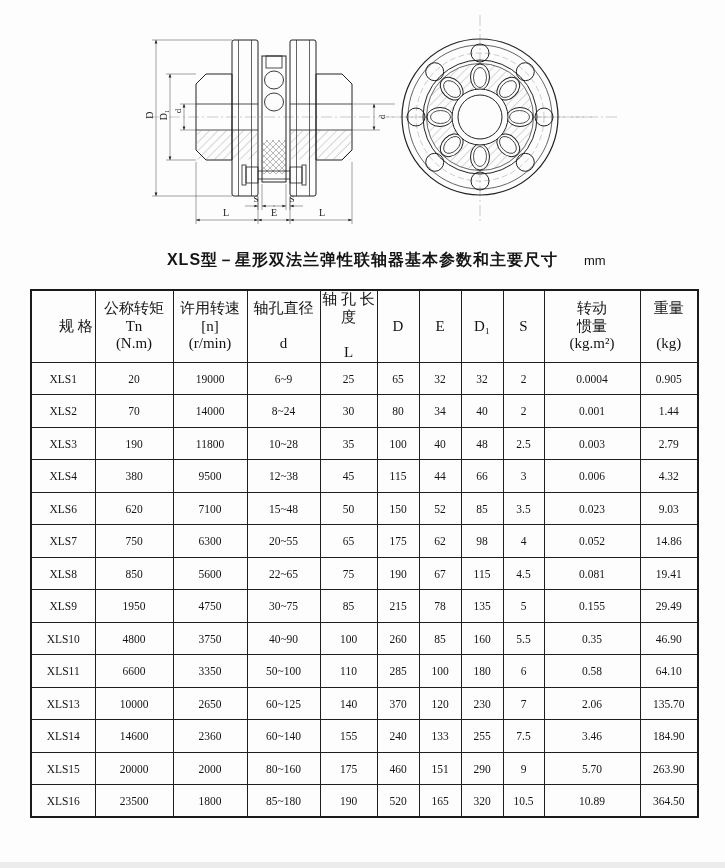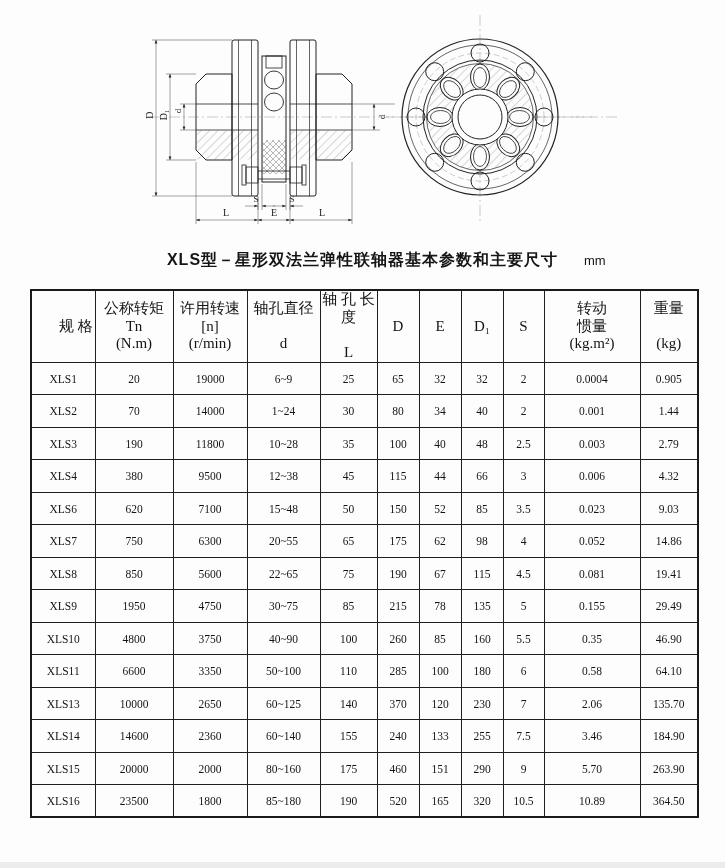--- a/index.html
+++ b/index.html
@@ -271,21 +271,21 @@
           <td>32</td>
           <td>32</td>
           <td>2</td>
           <td>0.0004</td>
           <td>0.905</td>
         </tr>
         <tr>
           <td>XLS2</td>
           <td>70</td>
           <td>14000</td>
-          <td>1~24</td>
+          <td>8~24</td>
           <td>30</td>
           <td>80</td>
           <td>34</td>
           <td>40</td>
           <td>2</td>
           <td>0.001</td>
           <td>1.44</td>
         </tr>
         <tr>
           <td>XLS3</td>

